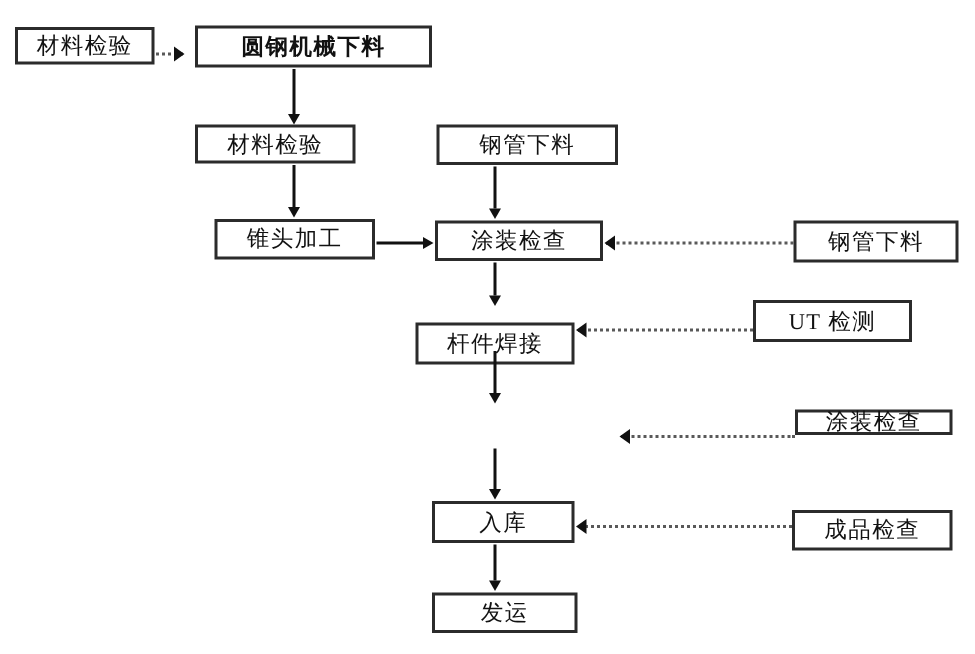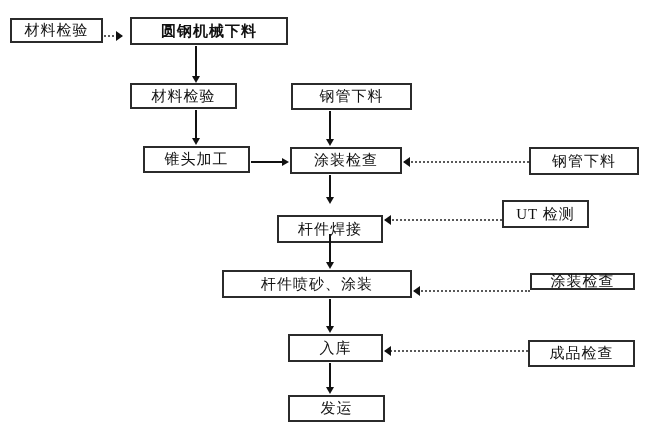--- a/index.html
+++ b/index.html
@@ -107,23 +107,22 @@
   <div class="node" style="left:291px; top:83px;  width:121px; height:27px;">钢管下料</div>
 
   <div class="node" style="left:143px; top:146px; width:107px; height:27px;">锥头加工</div>
 
   <div class="node" style="left:290px; top:147px; width:112px; height:27px;">涂装检查</div>
 
   <div class="node" style="left:529px; top:147px; width:110px; height:28px;">钢管下料</div>
 
   <div class="node" style="left:277px; top:205px; width:106px; height:28px;margin-top:10px;">杆件焊接</div>
 
-  <div class="node" style="left:502px; top:200px; width:87px; height:28px;">UT 检测</div>
+  <div class="node" style="left:502px; top:200px; width:106px; height:28px;">UT 检测</div>
 
-  <div class="node" style="left:222px; top:270px; width:190px; height:28px;">杆件喷砂、涂装</div>
 
   <div class="node" style="left:530px; top:273px; width:105px; height:17px;">涂装检查</div>
 
   <div class="node" style="left:288px; top:334px; width:95px;  height:28px;">入库</div>
 
   <div class="node" style="left:528px; top:340px; width:107px; height:27px;text-align:right;">成品检查</div>
 
   <div class="node" style="left:288px; top:395px; width:97px;  height:27px;text-align:right;">发运</div>
 
   <div class="varrow" style="left:195px; top:46px;  height:30px;"></div>

